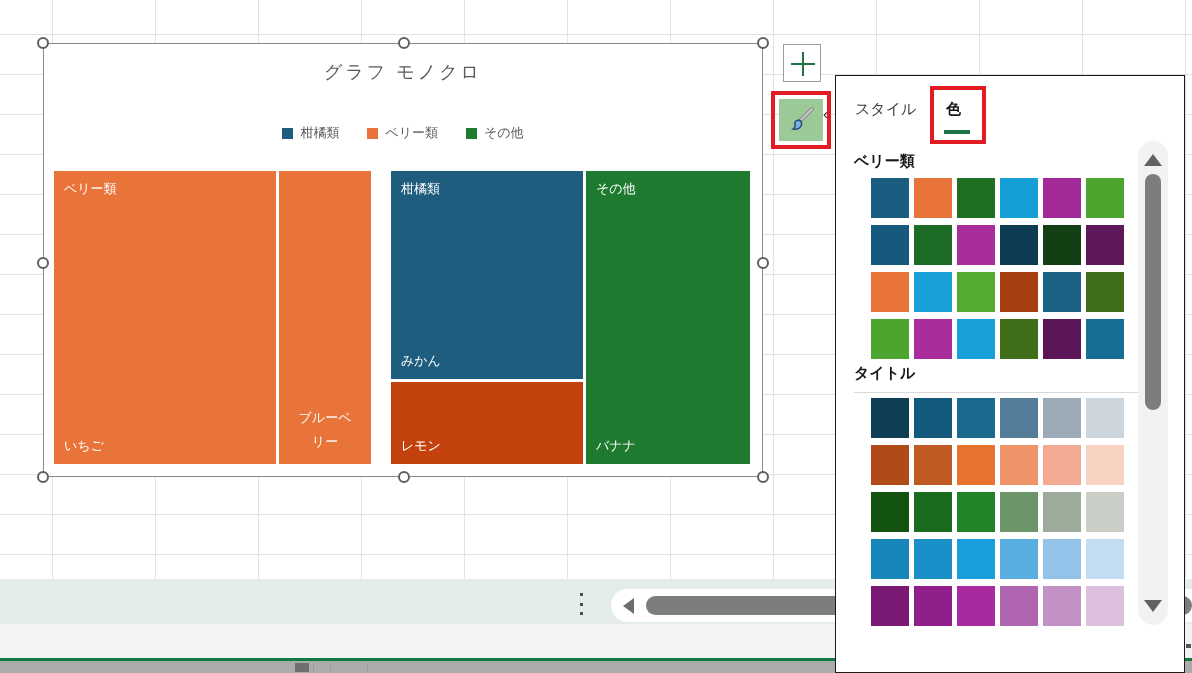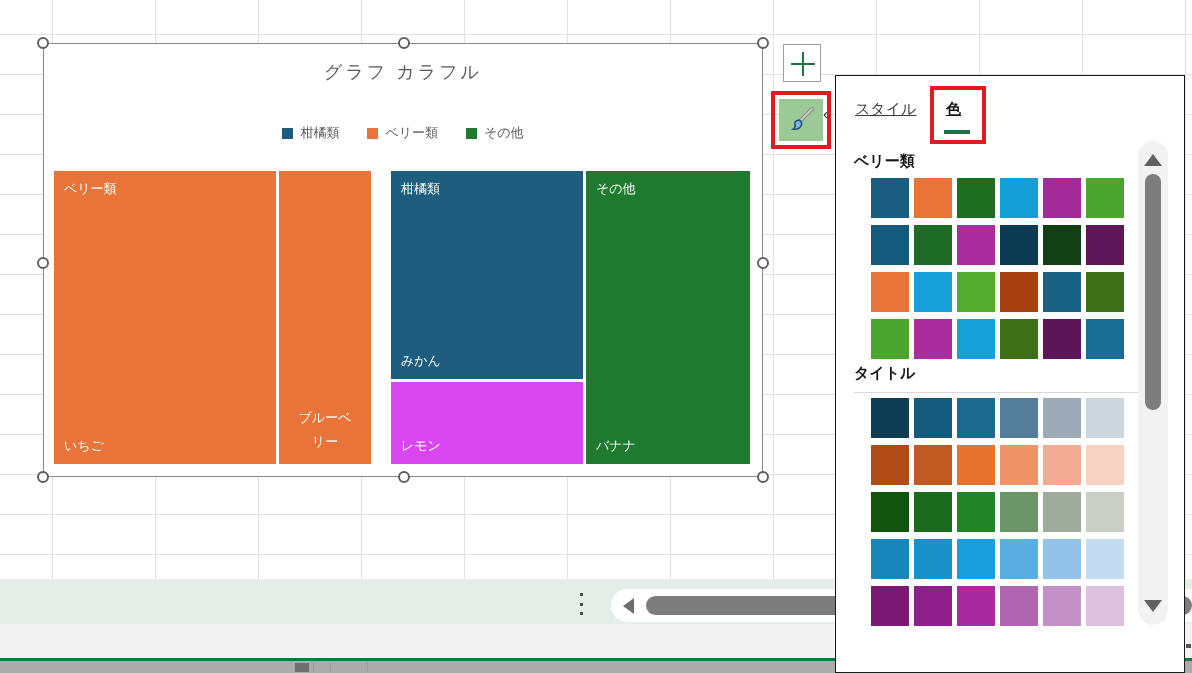--- a/index.html
+++ b/index.html
@@ -64,21 +64,21 @@
   .plus-btn .pv { position:absolute; left:18px; top:7px; width:2px; height:24px; background:#217346; }
   .brush-hl { position:absolute; left:771px; top:91px; width:60px; height:58px;
               border:4px solid #e21b22; background:transparent; z-index:5; }
   .brush-btn { position:absolute; left:779px; top:99px; width:44px; height:42px;
                background:#9bca97; z-index:4; display:flex; align-items:center; justify-content:center; }
   .chevron { position:absolute; left:823px; top:105px; font-size:15px; color:#222; z-index:5; }
 
   
   .panel { position:absolute; left:835px; top:75px; width:350px; height:598px;
            background:#fff; border:1px solid #1a1a1a; z-index:3; }
-  .tab { position:absolute; top:24px; font-size:15px; color:#3b3b3b; cursor:default;text-decoration:underline; }
+  .tab { position:absolute; top:24px; font-size:15px; color:#3b3b3b; cursor:default; }
   .tab-styles { left:19px; }
   .tab-colors { left:110px; font-weight:bold; color:#161616; }
   .tab-underline { position:absolute; left:108px; top:54px; width:26px; height:4px; background:#1e7145; }
   .redbox-tab { position:absolute; left:94px; top:10px; width:56px; height:58px;
                 border:4px solid #e21b22; }
   .sec-h { position:absolute; left:18px; font-size:15px; font-weight:bold; color:#161616; }
   .h-colorful { top:76px; }
   .h-mono { top:288px; }
   .mono-divider { position:absolute; left:18px; top:316px; width:284px; height:1px; background:#d9d9d9; }
 
@@ -123,21 +123,21 @@
       <i></i>
       <i></i>
       <i></i>
     </div>
   <div class="hscroll-track"></div>
   <div class="hscroll-arrow"></div>
   <div class="hscroll-thumb"></div>
   <div class="strip-dash"></div>
 
   <div class="chart">
-    <div class="chart-title">グラフ カラフル</div>
+    <div class="chart-title">グラフ モノクロ</div>
 
     <div class="legend">
       <div class="legend-item">
         <span class="legend-sq" style="background-color: rgb(31, 93, 126);"></span>
         <span>柑橘類</span>
       </div>
       <div class="legend-item">
         <span class="legend-sq" style="background-color: rgb(232, 116, 58);"></span>
         <span>ベリー類</span>
       </div>
@@ -151,21 +151,21 @@
       <span class="node-top">ベリー類</span>
       <span class="node-bottom">いちご</span>
     </div>
     <div class="node n2" style="background-color: rgb(232, 116, 58);">
       <span class="node-bottom-c">ブルーベリー</span>
     </div>
     <div class="node n3" style="background-color: rgb(31, 93, 126);">
       <span class="node-top">柑橘類</span>
       <span class="node-bottom">みかん</span>
     </div>
-    <div class="node n4" style="background-color: #d946ef;">
+    <div class="node n4" style="background-color: #c2410c;">
       <span class="node-bottom">レモン</span>
     </div>
     <div class="node n5" style="background-color: rgb(30, 122, 46);">
       <span class="node-top">その他</span>
       <span class="node-bottom">バナナ</span>
     </div>
 
     <div class="handle" style="left:-7px;top:-7px"></div>
     <div class="handle" style="left:354px;top:-7px"></div>
     <div class="handle" style="left:713px;top:-7px"></div>

